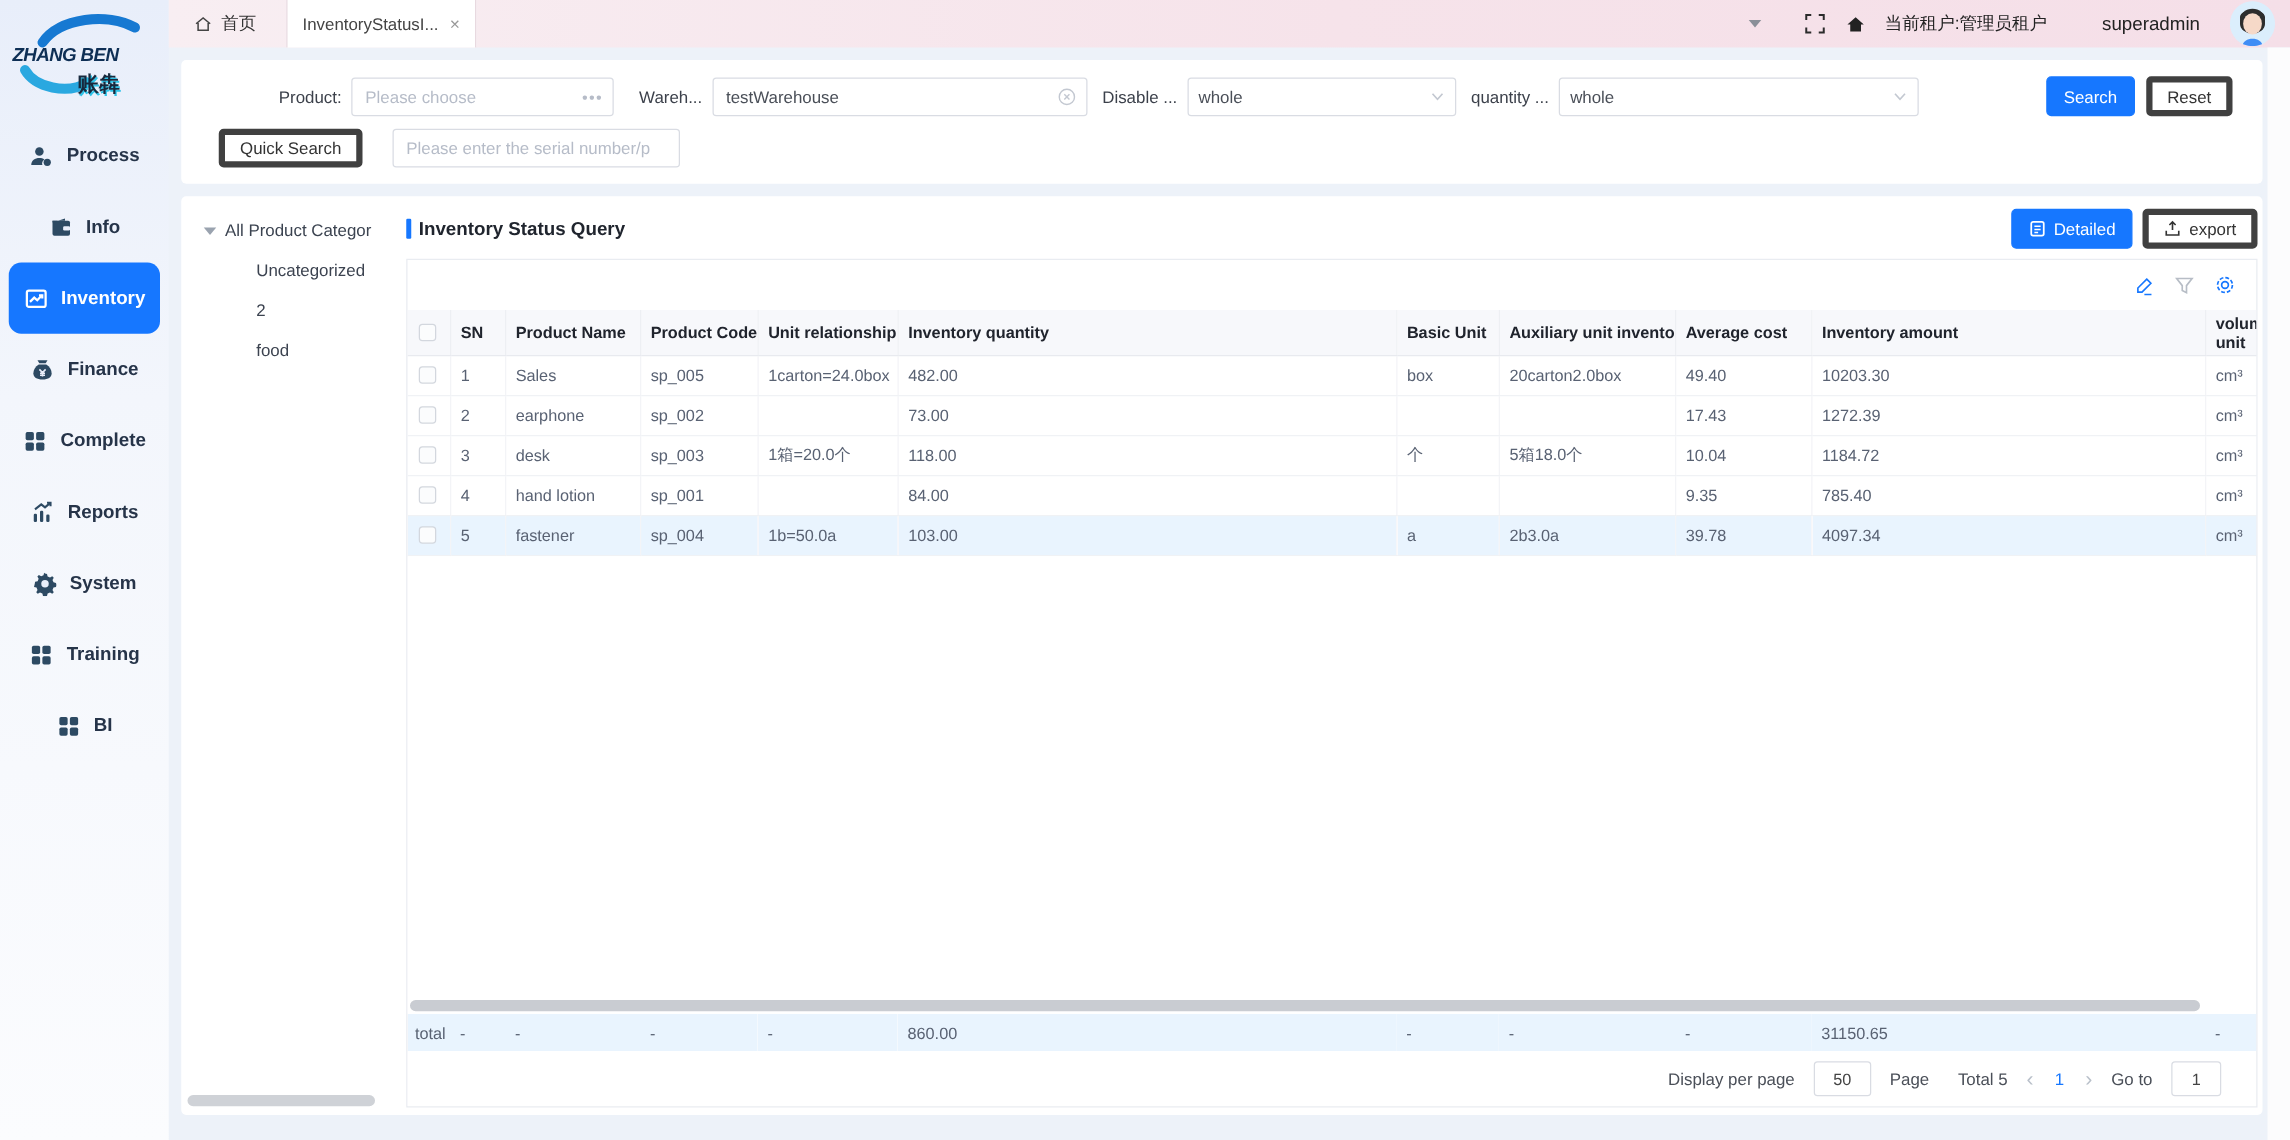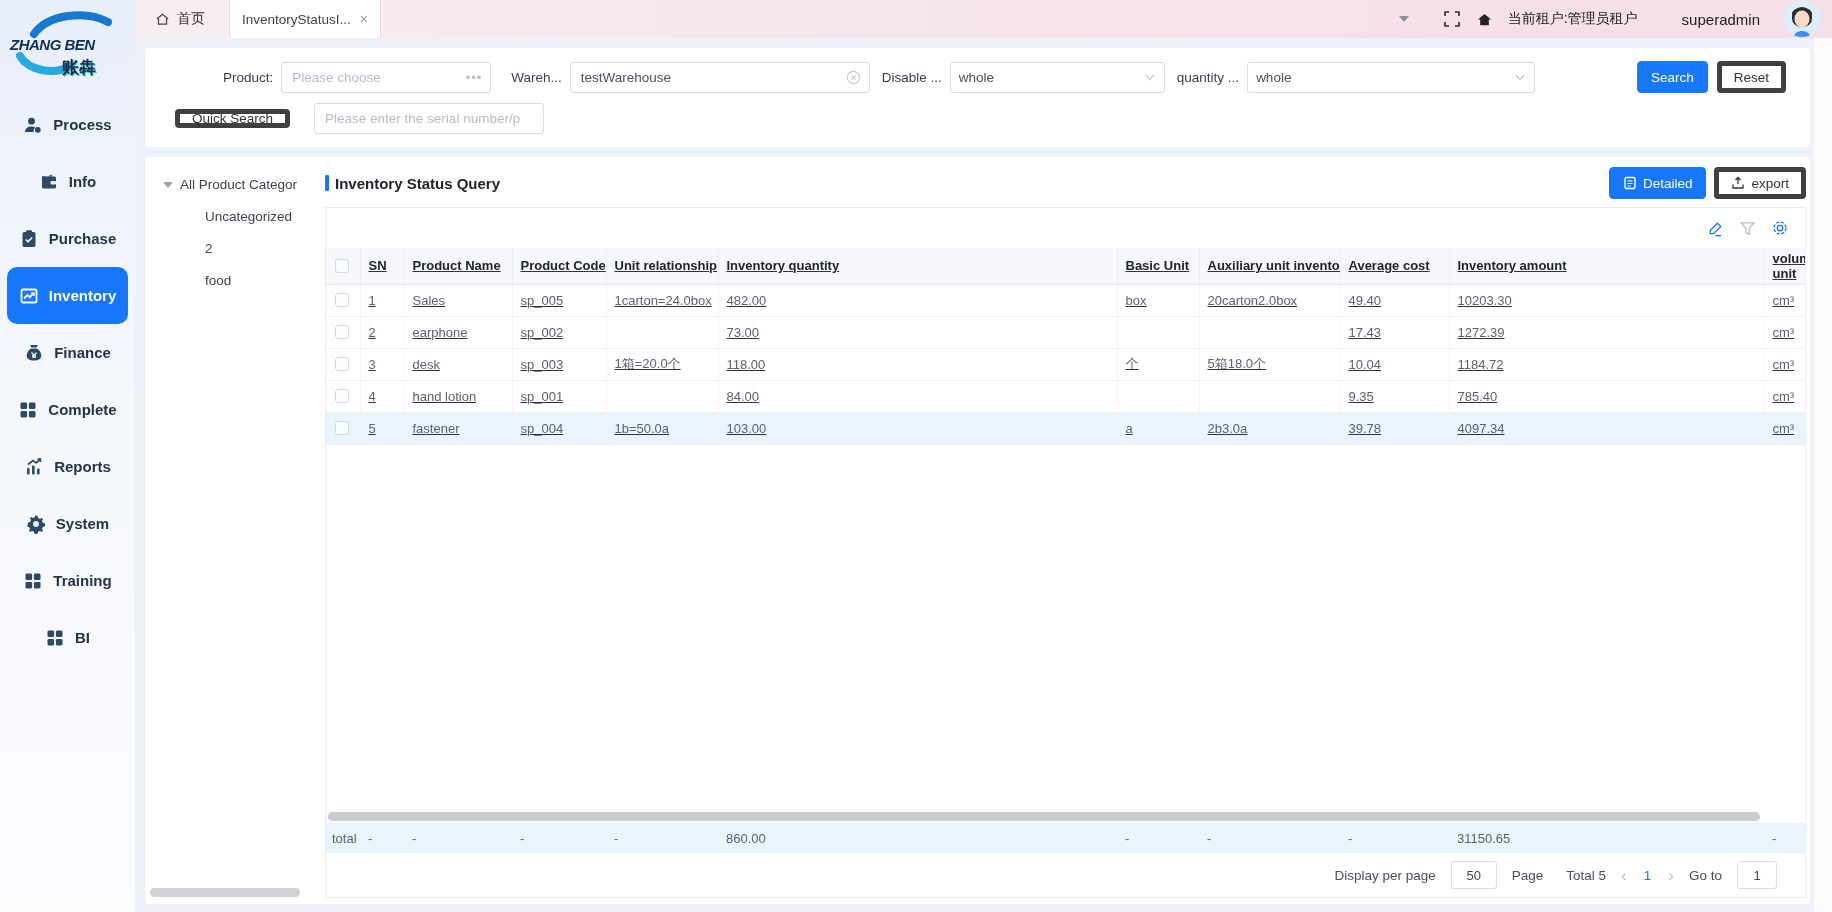--- a/index.html
+++ b/index.html
@@ -80,42 +80,42 @@
   .inp input { border:none; outline:none; flex:1; min-width:0; font-size:13.5px; color:#4a4f58; font-family:inherit; background:transparent; }
   .inp input::placeholder { color:#b6bcc8; }
   .sfx { color:#b6bcc8; font-size:13px; margin-left:6px; letter-spacing:1px; }
   .clear-ic { width:15px; height:15px; color:#c3c8d1; margin-left:6px; }
   .chev { width:12px; height:12px; color:#c3c8d1; margin-left:auto; }
   .btn { height:32px; border-radius:4px; font-size:13.5px; display:inline-flex; align-items:center; justify-content:center; cursor:pointer; font-family:inherit; }
   .btn-primary { background:#1677ff; color:#fff; border:1px solid #1677ff; padding:0 13px; }
   .btn-plain { background:#fff; color:#333; border:5px solid #404040; padding:0 12px; }
 
   
-  .main-card { background:#fff; border-radius:4px; flex:1; min-height:0; display:flex; margin-bottom:8px; }
+  .main-card { background:#fff; border-radius:4px; flex:1; min-height:0; display:flex; margin-bottom:20px; }
   .tree { flex:0 0 180px; width:180px; padding:20px 0 0 18px; position:relative; }
   .tree-root { display:flex; align-items:center; gap:7px; font-size:13.5px; color:#3b4350; cursor:pointer; }
   .tree-caret { width:0; height:0; border-left:5px solid transparent; border-right:5px solid transparent; border-top:6px solid #9aa3af; }
   .tree-child { margin:17px 0 0 42px; font-size:13.5px; color:#3c4350; cursor:pointer; white-space:nowrap; }
   .tree-scroll { position:absolute; left:5px; bottom:7px; width:150px; height:9px; border-radius:5px; background:#cfd2d7; cursor:pointer; }
 
   .right-pane { flex:1; min-width:0; display:flex; flex-direction:column; padding:8px 4px 6px 0; }
   .title-row { display:flex; align-items:center; height:36px; margin-bottom:6px; flex:0 0 auto; }
   .tbar { width:4px; height:16px; background:#1677ff; border-radius:1px; margin-right:6px; }
   .p-title { font-size:15px; font-weight:700; color:#20252e; }
   .title-btns { margin-left:auto; display:flex; gap:8px; }
   .btn .bic { width:14px; height:14px; margin-right:6px; }
 
   .box { flex:1; min-height:0; border:1px solid #e9ecf1; display:flex; flex-direction:column; overflow:hidden; }
   .toolbar { flex:0 0 40px; display:flex; align-items:center; justify-content:flex-end; gap:15px; padding-right:16px; }
   .t-ic { width:17px; height:17px; cursor:pointer; }
   .t-pencil { color:#1677ff; }
   .t-funnel { color:#b7bdc6; }
   .t-gear { color:#1677ff; width:18px; height:18px; }
 
-  table.grid { border-collapse:collapse; table-layout:fixed; width:1498px; flex:0 0 auto;text-decoration:underline; }
+  table.grid { border-collapse:collapse; table-layout:fixed; width:1498px; flex:0 0 auto; }
   .grid thead th {
     background:#f7f8fb; font-size:13px; font-weight:700; color:#20242d; text-align:left;
     padding:2px 8px; height:36px; border-right:1px solid #edeff3; border-bottom:1px solid #e8eaef;
     white-space:nowrap; overflow:hidden; line-height:15px; vertical-align:middle;
   }
   .grid thead th.wrap { white-space:normal; }
   .grid tbody td {
     font-size:13px; color:#596273; padding:0 8px; height:32px;
     border-right:1px solid #f3f4f7; border-bottom:1px solid #f0f2f5;
     white-space:nowrap; overflow:hidden; background:#fff;
@@ -164,30 +164,20 @@
         </div>
         <div class="nav-item">
           <span class="ic">
             <svg viewBox="0 0 20 20" fill="currentColor">
               <path d="M3 4.5h12.5a1.5 1.5 0 0 1 1.5 1.5v9a1.5 1.5 0 0 1-1.5 1.5H4.5A1.5 1.5 0 0 1 3 15V4.5z"></path>
               <path d="M3 6 L13 2.8 V4.5 H3z"></path>
               <rect x="11.5" y="9" width="5.5" height="3.4" rx="1" fill="#e9eefa"></rect>
             </svg>
           </span>
           <span>Info</span>
-        </div>
-        <div class="nav-item">
-          <span class="ic">
-            <svg viewBox="0 0 20 20" fill="currentColor">
-              <rect x="3.5" y="3" width="13" height="15" rx="1.8"></rect>
-              <rect x="7" y="1.2" width="6" height="3.4" rx="1"></rect>
-              <path d="M6.8 10.5l2.2 2.2 4.2-4.2" fill="none" stroke="#e9eefa" stroke-width="1.7"></path>
-            </svg>
-          </span>
-          <span>Purchase</span>
         </div>
         <div class="nav-item active">
           <span class="ic">
             <svg viewBox="0 0 20 20">
               <rect x="2.5" y="3.5" width="15" height="13" rx="1.6" fill="none" stroke="currentColor" stroke-width="1.8"></rect>
               <path d="M5 12.5l3.4-3.4 2.4 2.1 3.8-4" fill="none" stroke="currentColor" stroke-width="1.8"></path>
               <path d="M12.2 7.2h2.6v2.6" fill="none" stroke="currentColor" stroke-width="1.8"></path>
             </svg>
           </span>
           <span>Inventory</span>
@@ -326,21 +316,21 @@
               <span>whole</span>
               <svg class="chev" viewBox="0 0 12 12">
                   <path d="M2 4 L6 8.5 L10 4" fill="none" stroke="currentColor" stroke-width="1.3"></path>
                 </svg>
             </div>
             <span style="flex:1;"></span>
             <button class="btn btn-primary">Search</button>
             <button class="btn btn-plain" style="margin-left:9px;">Reset</button>
           </div>
           <div class="f-row f-row2">
-            <button class="btn btn-plain" style="height:19px;padding-left:12px;">Quick Search</button>
+            <button class="btn btn-plain" style="height:31px;padding-left:12px;">Quick Search</button>
             <div class="inp" style="width:230px; margin-left:24px;">
               <input placeholder="Please enter the serial number/p" style="">
             </div>
           </div>
         </section>
 
         <section class="main-card">
 
           <div class="tree">
             <div class="tree-root">

